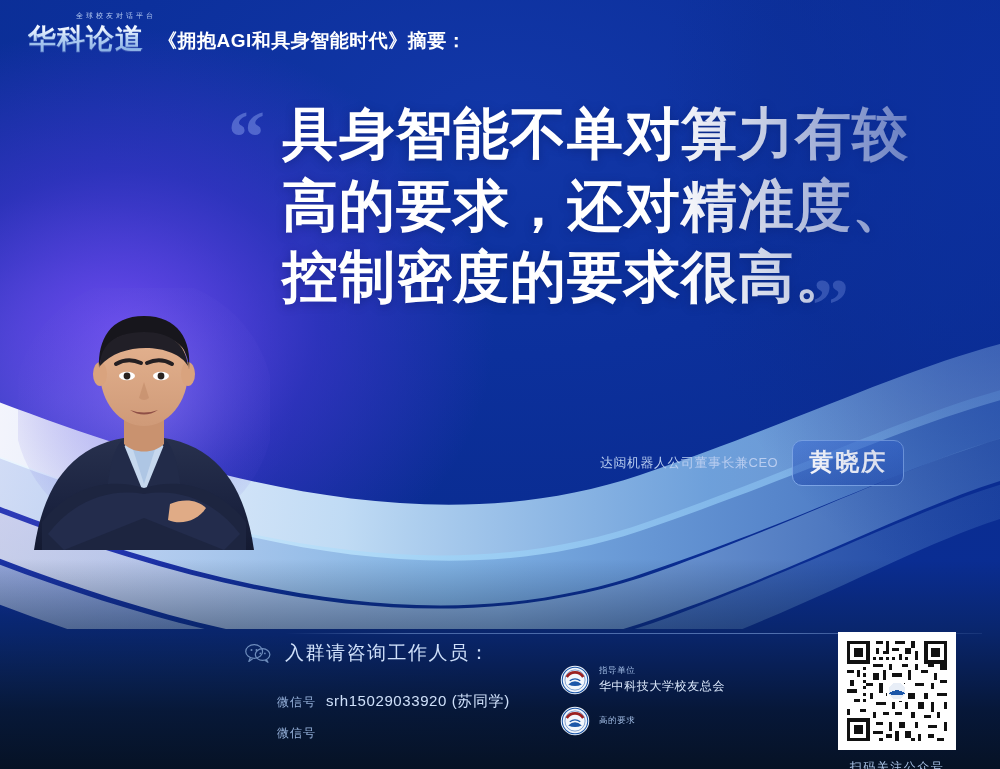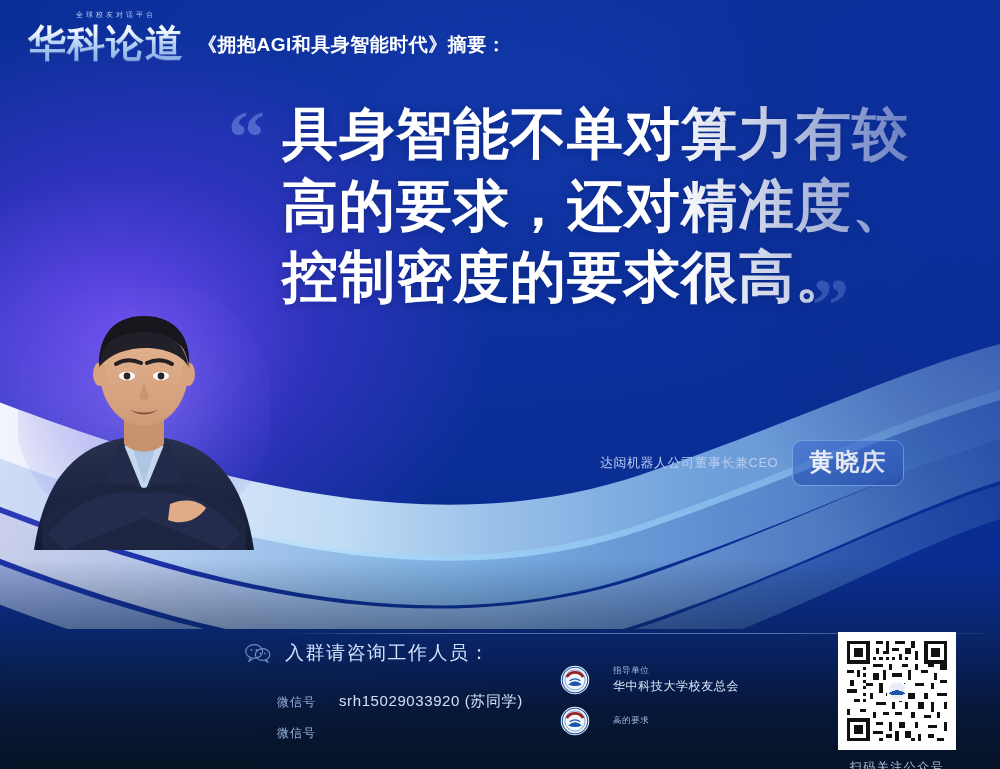--- a/index.html
+++ b/index.html
@@ -36,21 +36,21 @@
   .waves { position:absolute; left:0; bottom:140px; width:1000px; height:330px; pointer-events:none; }
 
   
   .header { position:absolute; left:28px; top:14px; display:flex; align-items:center; gap:14px; }
   .logo-wrap { position:relative; }
   .logo-tag {
     position:absolute; top:-4px; left:48px;
     font-size:7px; letter-spacing:3px; color:#cfe2ff; opacity:.85; white-space:nowrap;
   }
   .logo-main {
-    font-size:38px; font-weight:bold; letter-spacing:1px; line-height:1;
+    font-size:28px; font-weight:bold; letter-spacing:1px; line-height:1;
     background:linear-gradient(180deg,#ffffff 0%,#eaf3ff 38%,#a9c9f2 62%,#6f9ede 100%);
     -webkit-background-clip:text; background-clip:text; color:transparent;
     padding-top:10px;
     text-shadow:0 1px 0 rgba(255,255,255,.15);
     font-family:Liberation Serif, serif;
   }
   .header-title { font-size:19px; color:#fff; font-weight:bold; letter-spacing:.5px; padding-top:14px; }
 
   
   .quote-open, .quote-close {
@@ -81,26 +81,26 @@
 
   
   .divider {
     position:absolute; left:285px; top:633px; width:697px; height:1px;
     background:linear-gradient(90deg, rgba(150,185,240,0) 0%, rgba(150,185,240,.45) 18%, rgba(150,185,240,.5) 70%, rgba(150,185,240,.1) 100%);
   }
   .footer-left { position:absolute; left:245px; top:640px; }
   .contact-head { display:flex; align-items:center; gap:14px; }
   .wechat-ico { width:26px; height:20px; opacity:.75; }
   .contact-title { font-size:19px; color:#cfe0fa; letter-spacing:1.5px; }
-  .wx-row { display:flex; align-items:baseline; gap:23px; margin-top:14px; margin-left:32px; }
+  .wx-row { display:flex; align-items:baseline; gap:10px; margin-top:14px; margin-left:32px; }
   .wx-label { font-size:12px; color:#97b2db; letter-spacing:1px; }
   .wx-value { font-size:15px; color:#cfe0fa; letter-spacing:.6px;margin-top:12px; }
 
   .orgs { position:absolute; left:560px; top:665px; }
-  .org-row { display:flex; align-items:center; gap:23px; margin-bottom:11px; }
+  .org-row { display:flex; align-items:center; gap:9px; margin-bottom:11px; }
   .org-seal { width:30px; height:30px; flex:none; }
   .org-kind { font-size:8.5px; color:#9fbae2; letter-spacing:.6px; margin-bottom:1px; }
   .org-name { font-size:12px; color:#dbe8fb; letter-spacing:.6px; }
 
   .qr-block { position:absolute; left:838px; top:632px; text-align:center; }
   .qr-img { width:118px; height:118px; background:#fff; padding:6px; display:block; }
   .qr-caption { margin-top:9px; font-size:12px; color:#a9c2e6; letter-spacing:1.5px; }
 </style>
 </head>
 <body>

